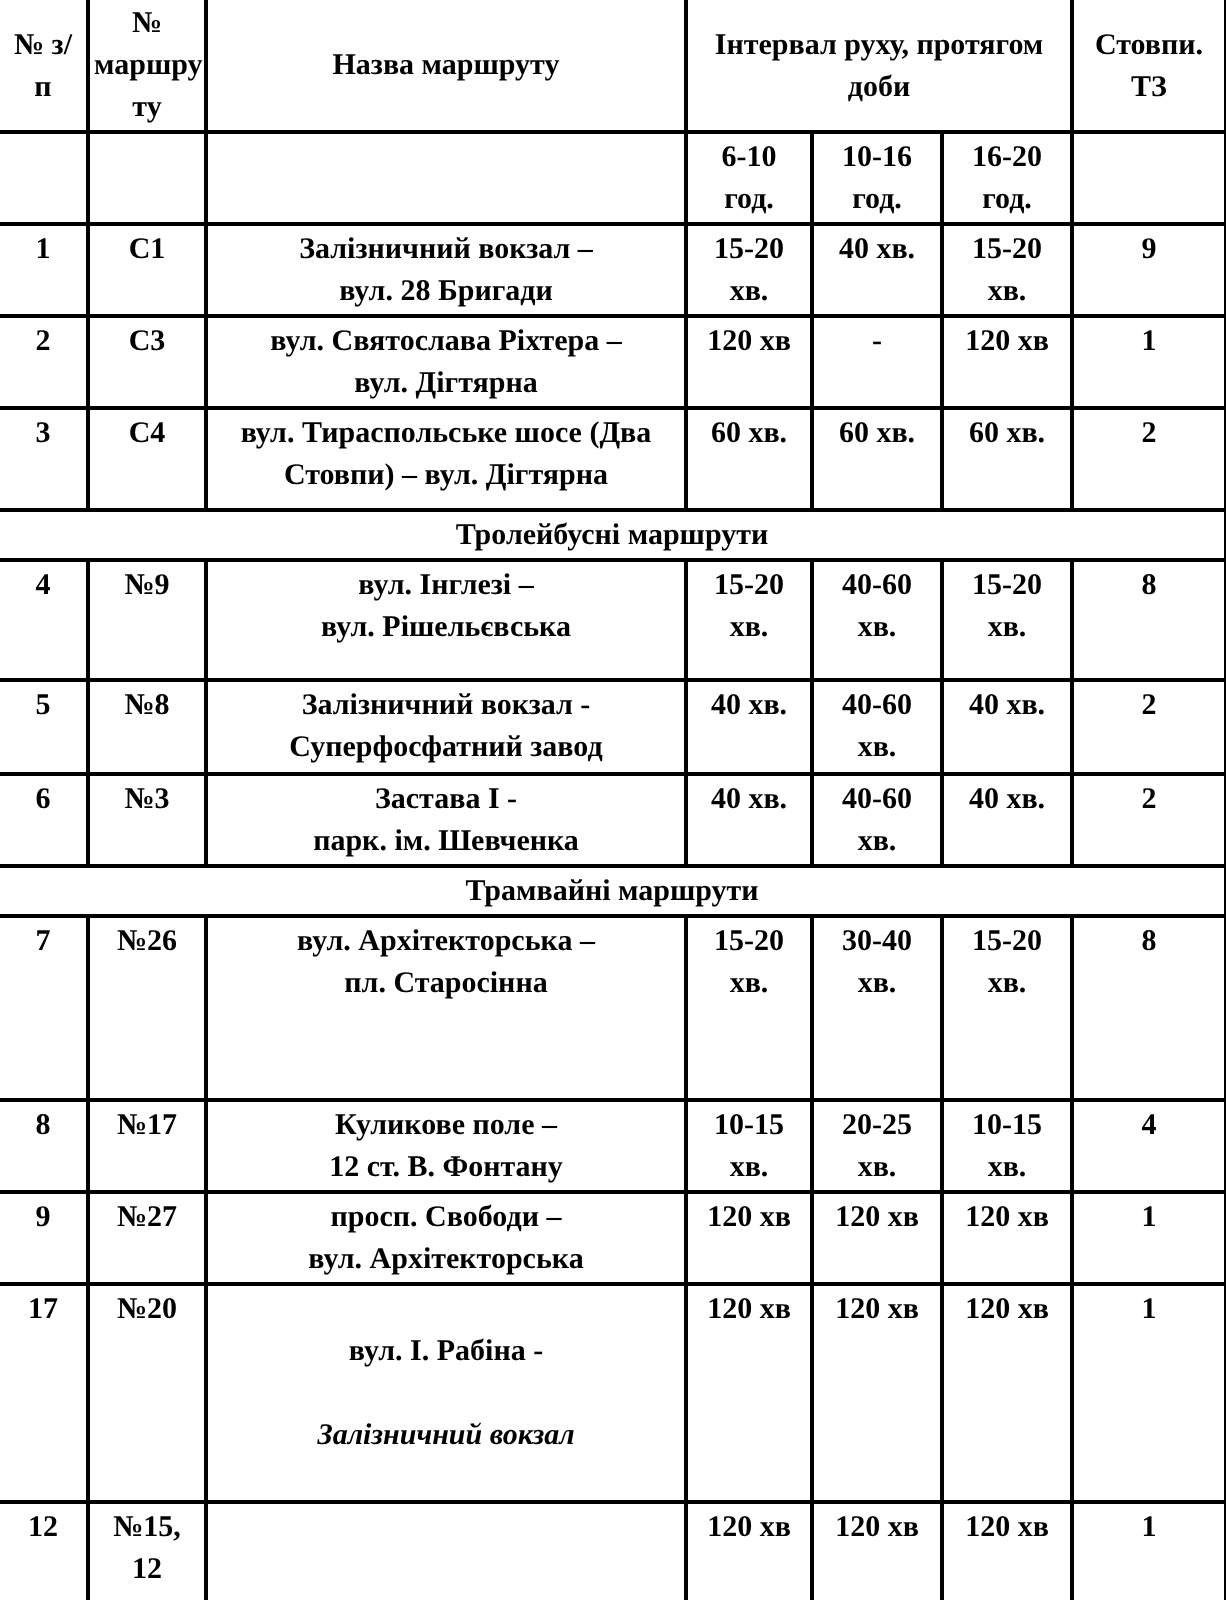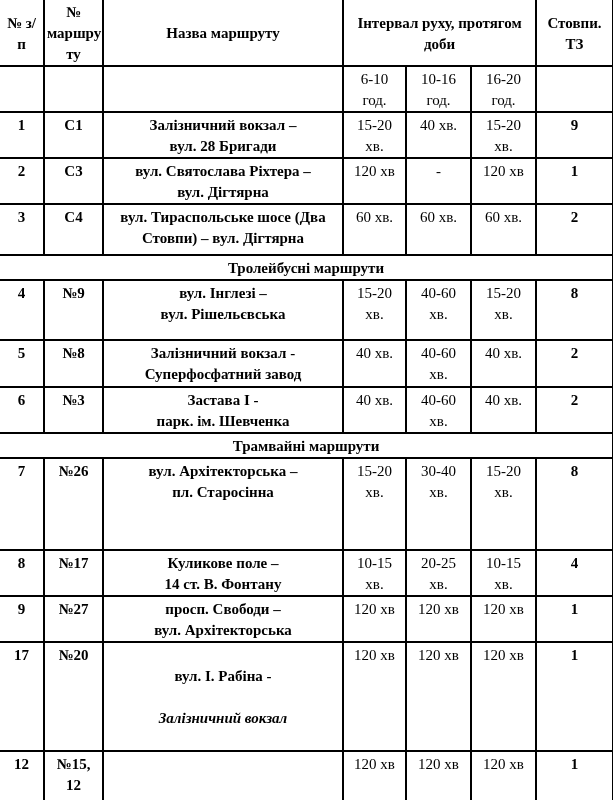--- a/index.html
+++ b/index.html
@@ -21,23 +21,23 @@
     font-size: 15px;
     line-height: 21px;
   }
   table.routes td:first-child { border-left: none; }
   table.routes tr.hdr1 > td { border-top: none; vertical-align: middle; }
   .b { font-weight: bold; }
   td.hdr-main { font-weight: bold; font-size: 15px; line-height: 19px; }
   td.hdr-name { font-weight: bold; font-size: 16px; }
   td.hdr-route { font-weight: bold; font-size: 12px; line-height: 14px; }
   td.hdr-interval { font-weight: bold; font-size: 16px; line-height: 21px; }
-  td.hdr-sub { font-weight: normal; line-height: 21px; }
+  td.hdr-sub { font-weight: bold; line-height: 21px; }
   td.name { font-weight: bold; border-radius: 14px; }
-  td.iv { font-weight: normal; }
+  td.iv { font-weight: bold; }
   td.sec {
     font-weight: bold; font-size: 16px;
     padding-left: 210px; vertical-align: middle;
     white-space: normal; line-height: 20px; margin-top: 20px;
   }
   .it { font-style: italic; font-weight: bold; white-space: pre-line; }
   td.tight { line-height: 19px; }
 </style>
 </head>
 <body>
@@ -173,21 +173,21 @@
 хв.</td>
     <td class="iv">15-20
 хв.</td>
     <td class="b">8</td>
   </tr>
 
   <tr style="height:43px">
     <td class="b">8</td>
     <td class="b">№17</td>
     <td class="name">Куликове поле  –
-14 ст. В. Фонтану</td>
+12 ст. В. Фонтану</td>
     <td class="iv">10-15
 хв.</td>
     <td class="iv">20-25
 хв.</td>
     <td class="iv">10-15
 хв.</td>
     <td class="b">4</td>
   </tr>
 
   <tr style="height:45px">

